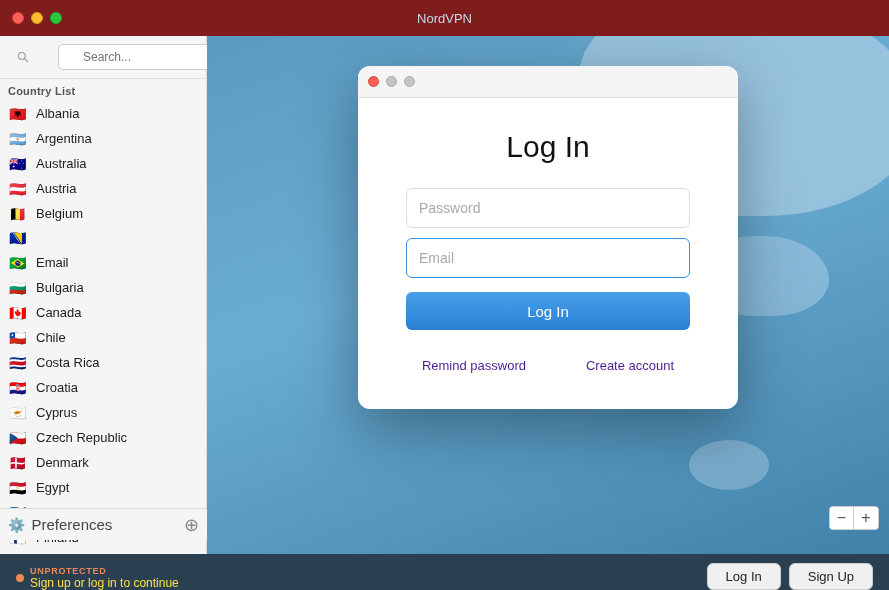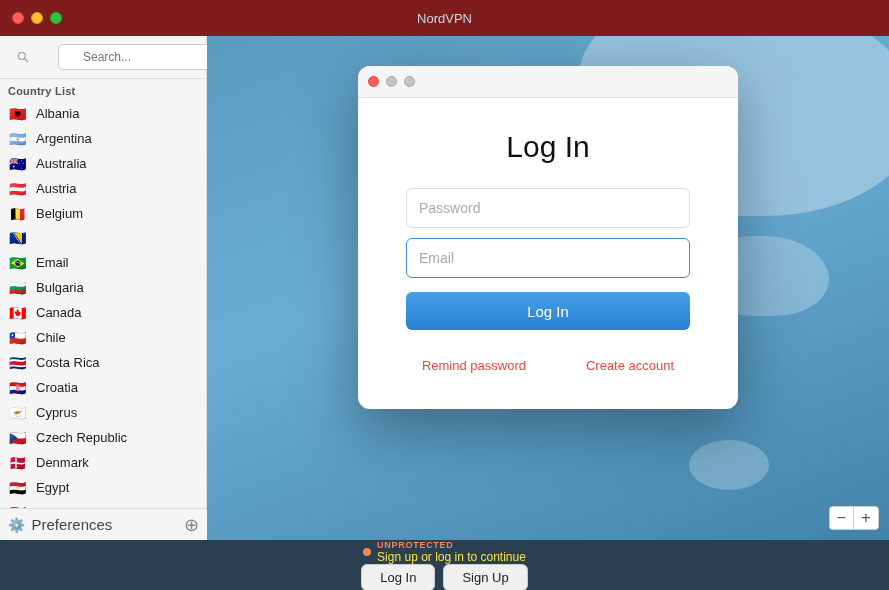--- a/index.html
+++ b/index.html
@@ -126,27 +126,26 @@
       font-size: 14px;
       line-height: 1;
     }
 
     
     .bottom-bar {
       position: absolute;
       bottom: 0;
       left: 0;
       right: 0;
-      height: 50px;
+      height: 36px;
       background: #2a3f50;
       display: flex;
-      align-items: center;
+      align-items: flex-end;
       justify-content: space-between;
       padding: 0 16px;
-      flex-direction: column;
     }
     .unprotected-info {
       display: flex;
       align-items: center;
       gap: 6px;
     }
     .unprotected-dot {
       width: 8px;
       height: 8px;
       background: #e85;
@@ -305,21 +304,21 @@
       cursor: pointer;
       margin-top: 4px;
       margin-bottom: 28px;
     }
 
     .modal-links {
       display: flex;
       gap: 60px;
     }
     .modal-link {
-      color: #ef4444;
+      color: #4c1d95;
       font-size: 13px;
       cursor: pointer;
       text-decoration: none;
     }
 
     
     .zoom-controls {
       position: absolute;
       bottom: 60px;
       right: 10px;

